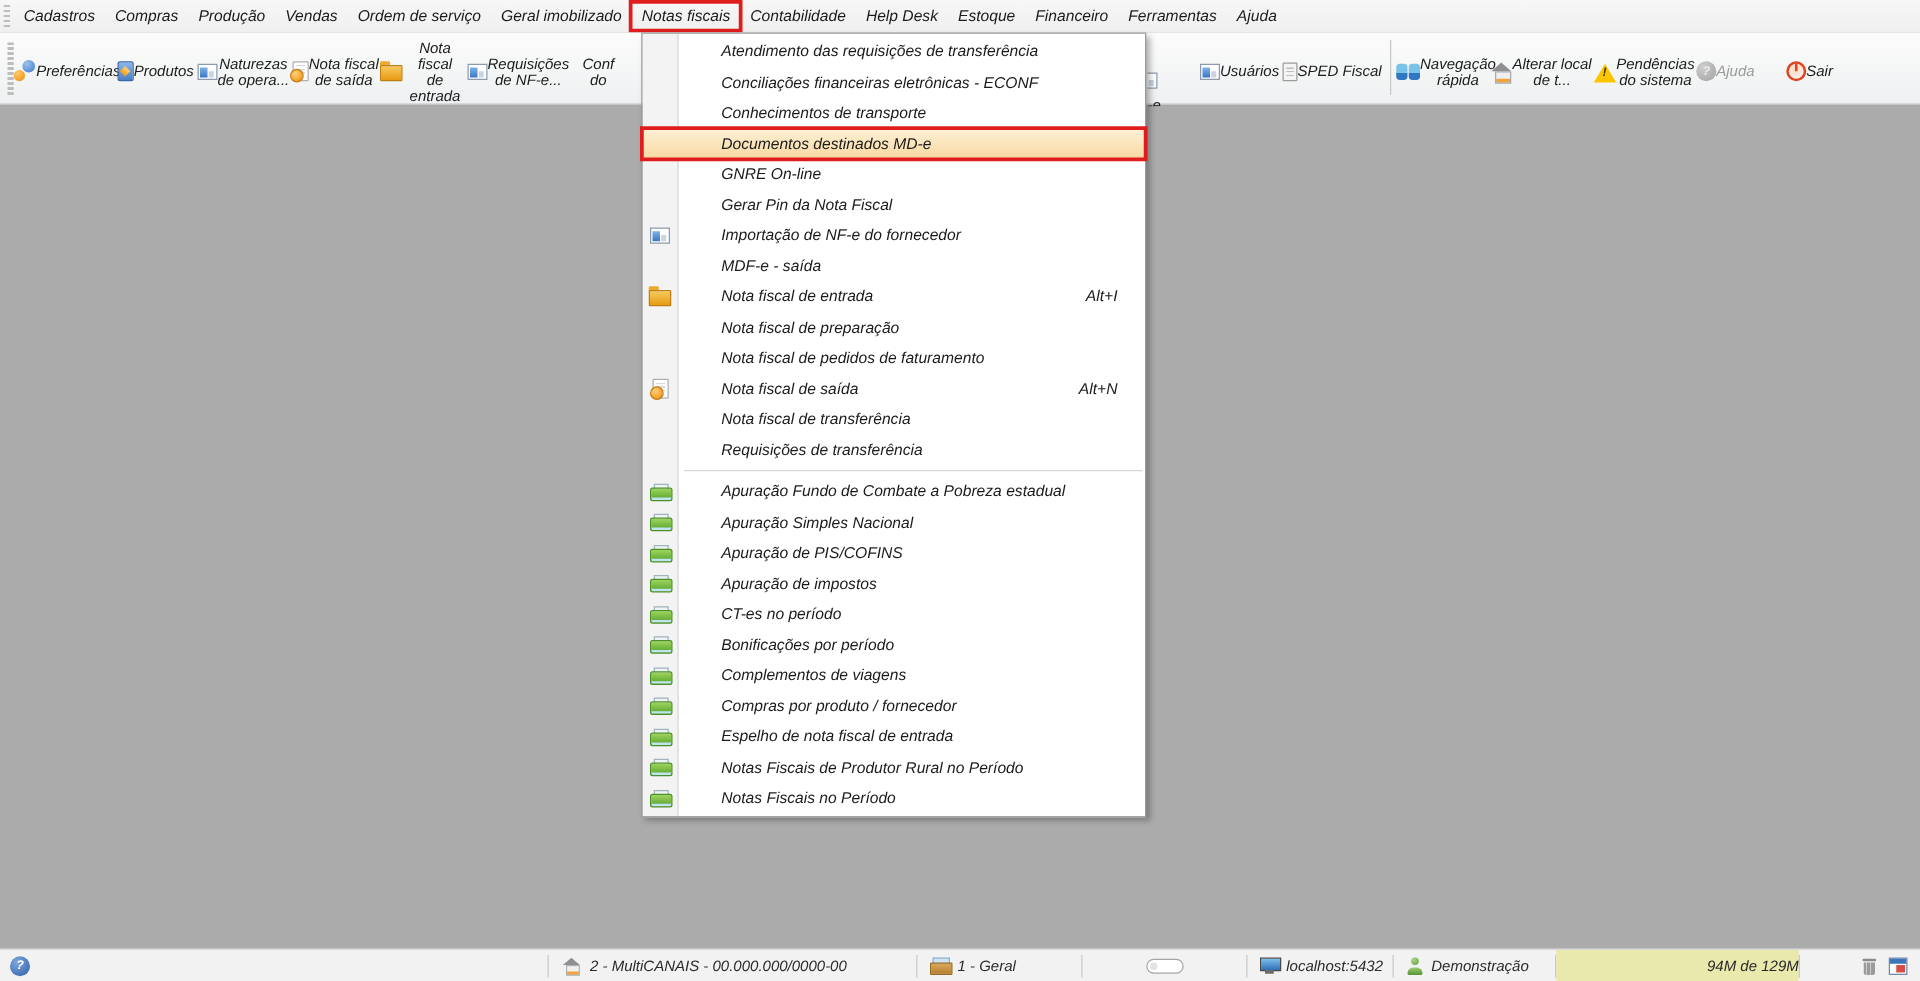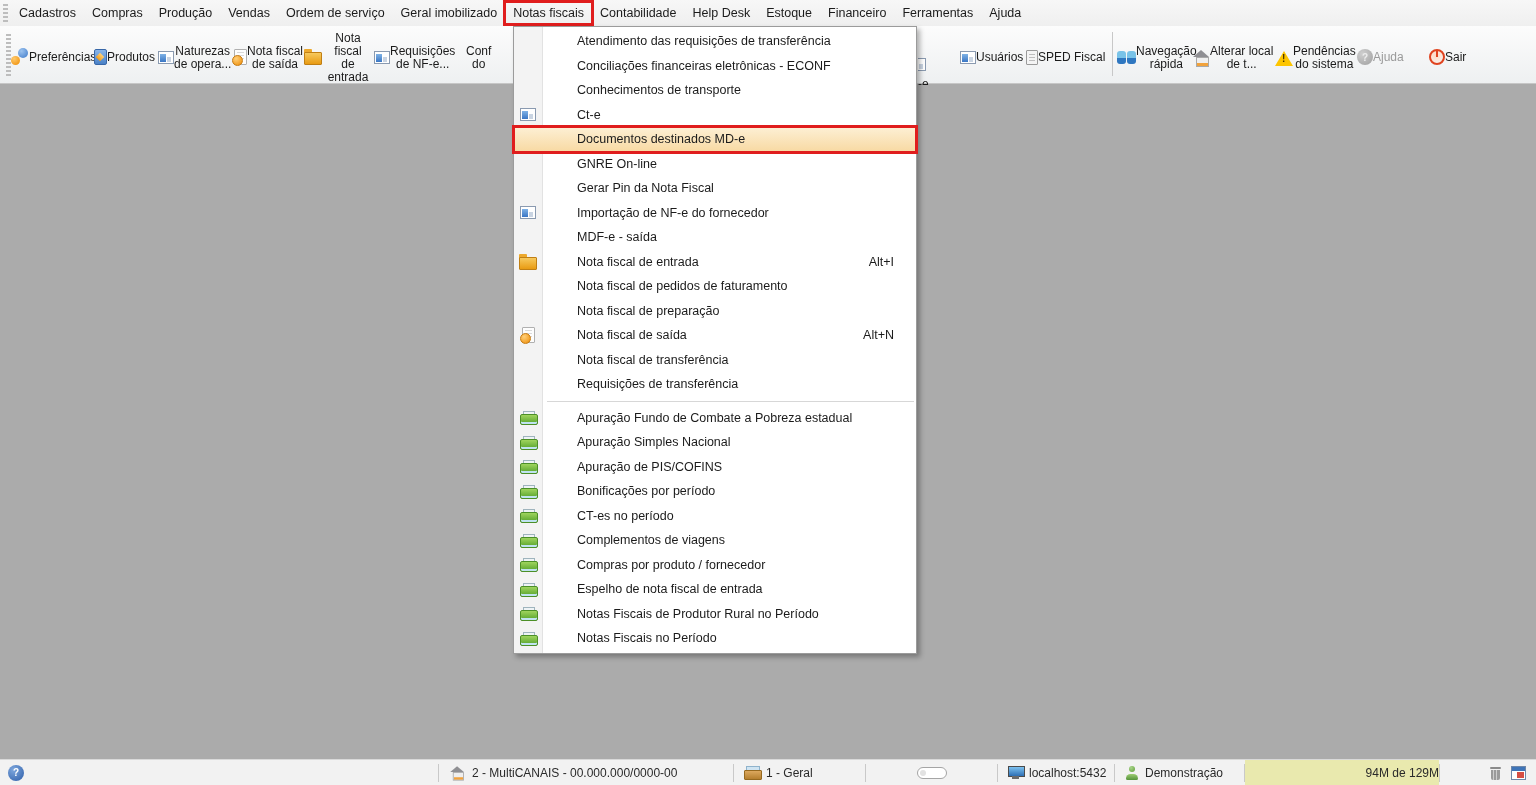--- a/index.html
+++ b/index.html
@@ -1,18 +1,18 @@
 <!DOCTYPE html>
 <html><head>
 <meta charset="utf-8">
 <style>
   * { box-sizing: border-box; margin: 0; padding: 0; }
   html,body { width:1536px; height:785px; }
   body { font-family:"Liberation Sans", sans-serif; font-size:12.5px; color:#1b1b1b; }
-  .screen { position:relative; width:1536px; height:785px; overflow:hidden; background:#ababab; }
+  .screen { position:relative; width:1536px; height:785px; overflow:hidden; background:#ababab;font-style:italic; }
 
   
   .menubar { position:absolute; left:0; top:0; width:100%; height:26px;
     background:linear-gradient(#f7f7f7,#efefef); display:flex; align-items:center; }
   .gripper { width:5px; height:18px; margin:0 3px 0 3px;
     background:repeating-linear-gradient(to bottom,#bdbdbd 0 2px,transparent 2px 4px); }
   .mb-item { padding:0 8px; height:22px; display:flex; align-items:center; cursor:default; white-space:nowrap; }
   .mb-item.hl { outline:3px solid #e01d1d; outline-offset:-1px; }
 
   
@@ -339,27 +339,20 @@
       </div>
 
       <div class="dd-row">
         <span class="dd-icon">
           <span class="ic ic-none"></span>
         </span>
         <span class="dd-label">Conhecimentos de transporte</span>
         <span class="dd-shortcut"></span>
       </div>
 
-      <div class="dd-row">
-        <span class="dd-icon">
-          <span class="ic ic-chart"></span>
-        </span>
-        <span class="dd-label">Ct-e</span>
-        <span class="dd-shortcut"></span>
-      </div>
 
       <div class="dd-row hl annotated">
         <span class="dd-icon">
           <span class="ic ic-none"></span>
         </span>
         <span class="dd-label">Documentos destinados MD-e</span>
         <span class="dd-shortcut"></span>
       </div>
 
       <div class="dd-row">
@@ -399,29 +392,29 @@
           <span class="ic ic-folder-open"></span>
         </span>
         <span class="dd-label">Nota fiscal de entrada</span>
         <span class="dd-shortcut">Alt+I</span>
       </div>
 
       <div class="dd-row">
         <span class="dd-icon">
           <span class="ic ic-none"></span>
         </span>
+        <span class="dd-label">Nota fiscal de preparação</span>
+        <span class="dd-shortcut"></span>
+      </div>
+
+      <div class="dd-row">
+        <span class="dd-icon">
+          <span class="ic ic-none"></span>
+        </span>
         <span class="dd-label">Nota fiscal de pedidos de faturamento</span>
-        <span class="dd-shortcut"></span>
-      </div>
-
-      <div class="dd-row">
-        <span class="dd-icon">
-          <span class="ic ic-none"></span>
-        </span>
-        <span class="dd-label">Nota fiscal de preparação</span>
         <span class="dd-shortcut"></span>
       </div>
 
       <div class="dd-row">
         <span class="dd-icon">
           <span class="ic ic-invoice-out"></span>
         </span>
         <span class="dd-label">Nota fiscal de saída</span>
         <span class="dd-shortcut">Alt+N</span>
       </div>
@@ -460,34 +453,41 @@
       </div>
 
       <div class="dd-row">
         <span class="dd-icon">
           <span class="ic ic-printer"></span>
         </span>
         <span class="dd-label">Apuração de PIS/COFINS</span>
         <span class="dd-shortcut"></span>
       </div>
 
+      <div class="dd-row">
+        <span class="dd-icon">
+          <span class="ic ic-printer"></span>
+        </span>
+        <span class="dd-label">Apuração de impostos</span>
+        <span class="dd-shortcut"></span>
+      </div>
+
+      <div class="dd-row">
+        <span class="dd-icon">
+          <span class="ic ic-printer"></span>
+        </span>
+        <span class="dd-label">CT-es no período</span>
+        <span class="dd-shortcut"></span>
+      </div>
 
       <div class="dd-row">
         <span class="dd-icon">
           <span class="ic ic-printer"></span>
         </span>
         <span class="dd-label">Bonificações por período</span>
-        <span class="dd-shortcut"></span>
-      </div>
-
-      <div class="dd-row">
-        <span class="dd-icon">
-          <span class="ic ic-printer"></span>
-        </span>
-        <span class="dd-label">CT-es no período</span>
         <span class="dd-shortcut"></span>
       </div>
 
       <div class="dd-row">
         <span class="dd-icon">
           <span class="ic ic-printer"></span>
         </span>
         <span class="dd-label">Complementos de viagens</span>
         <span class="dd-shortcut"></span>
       </div>

